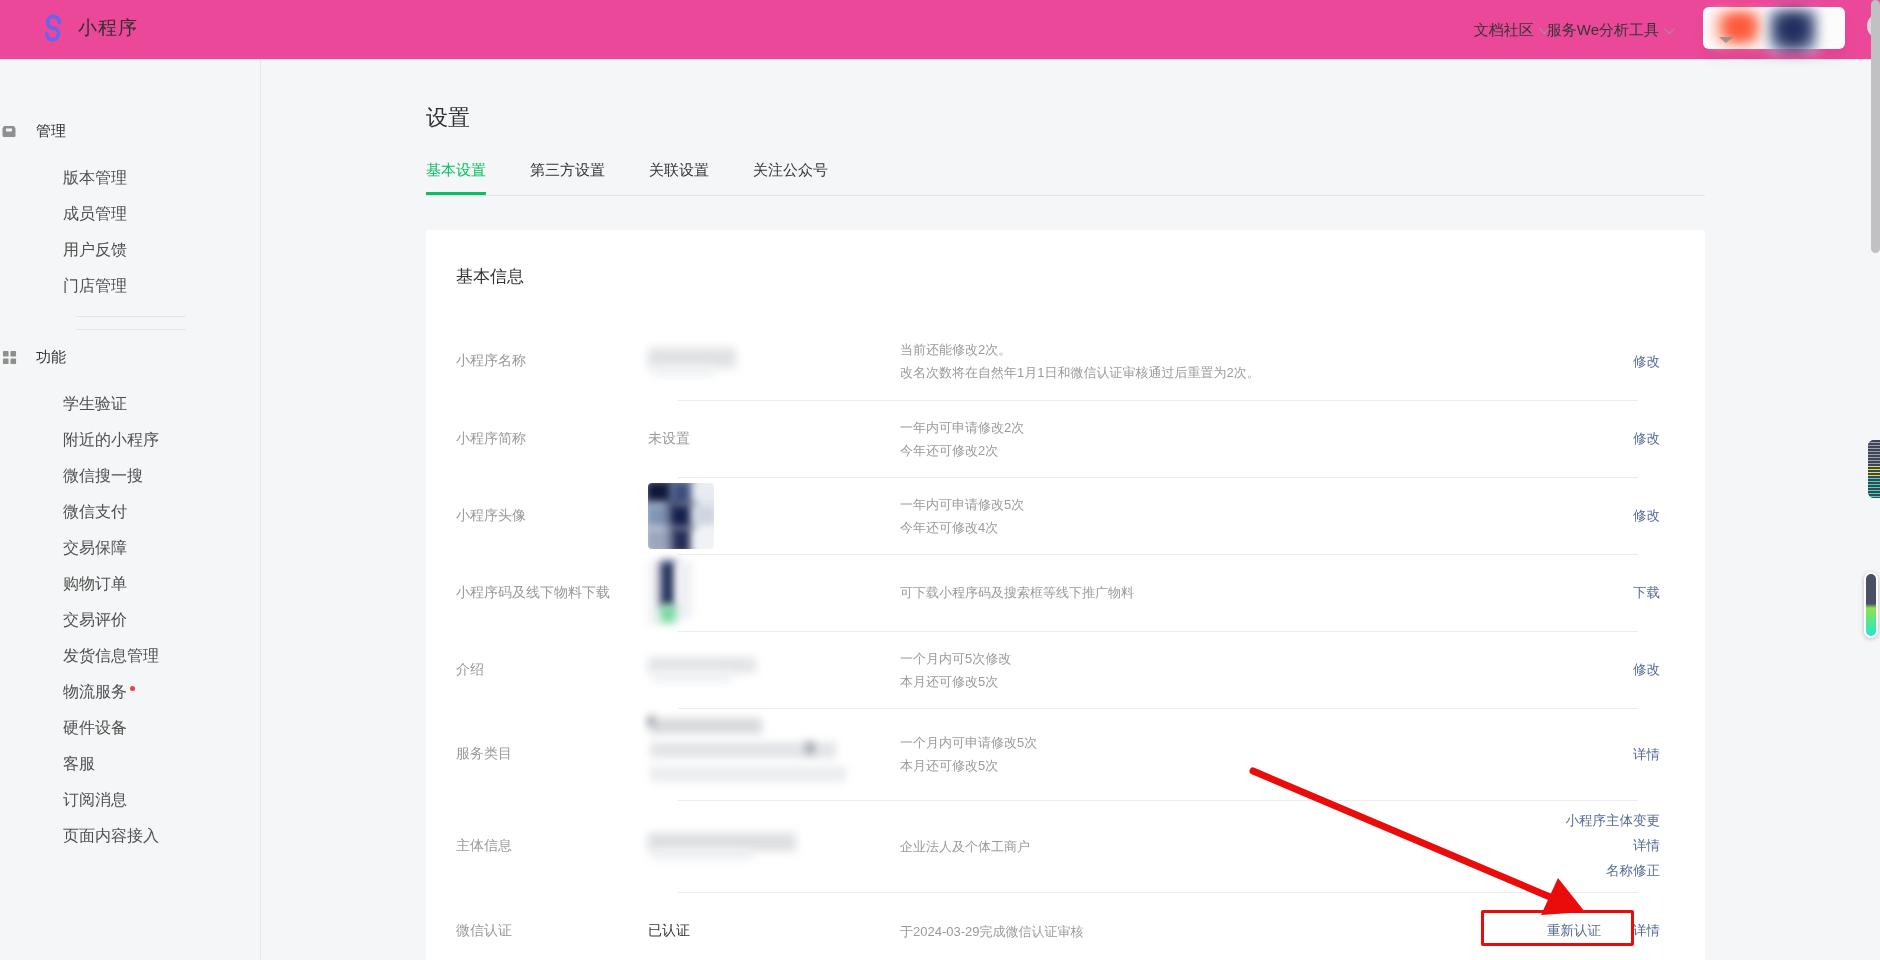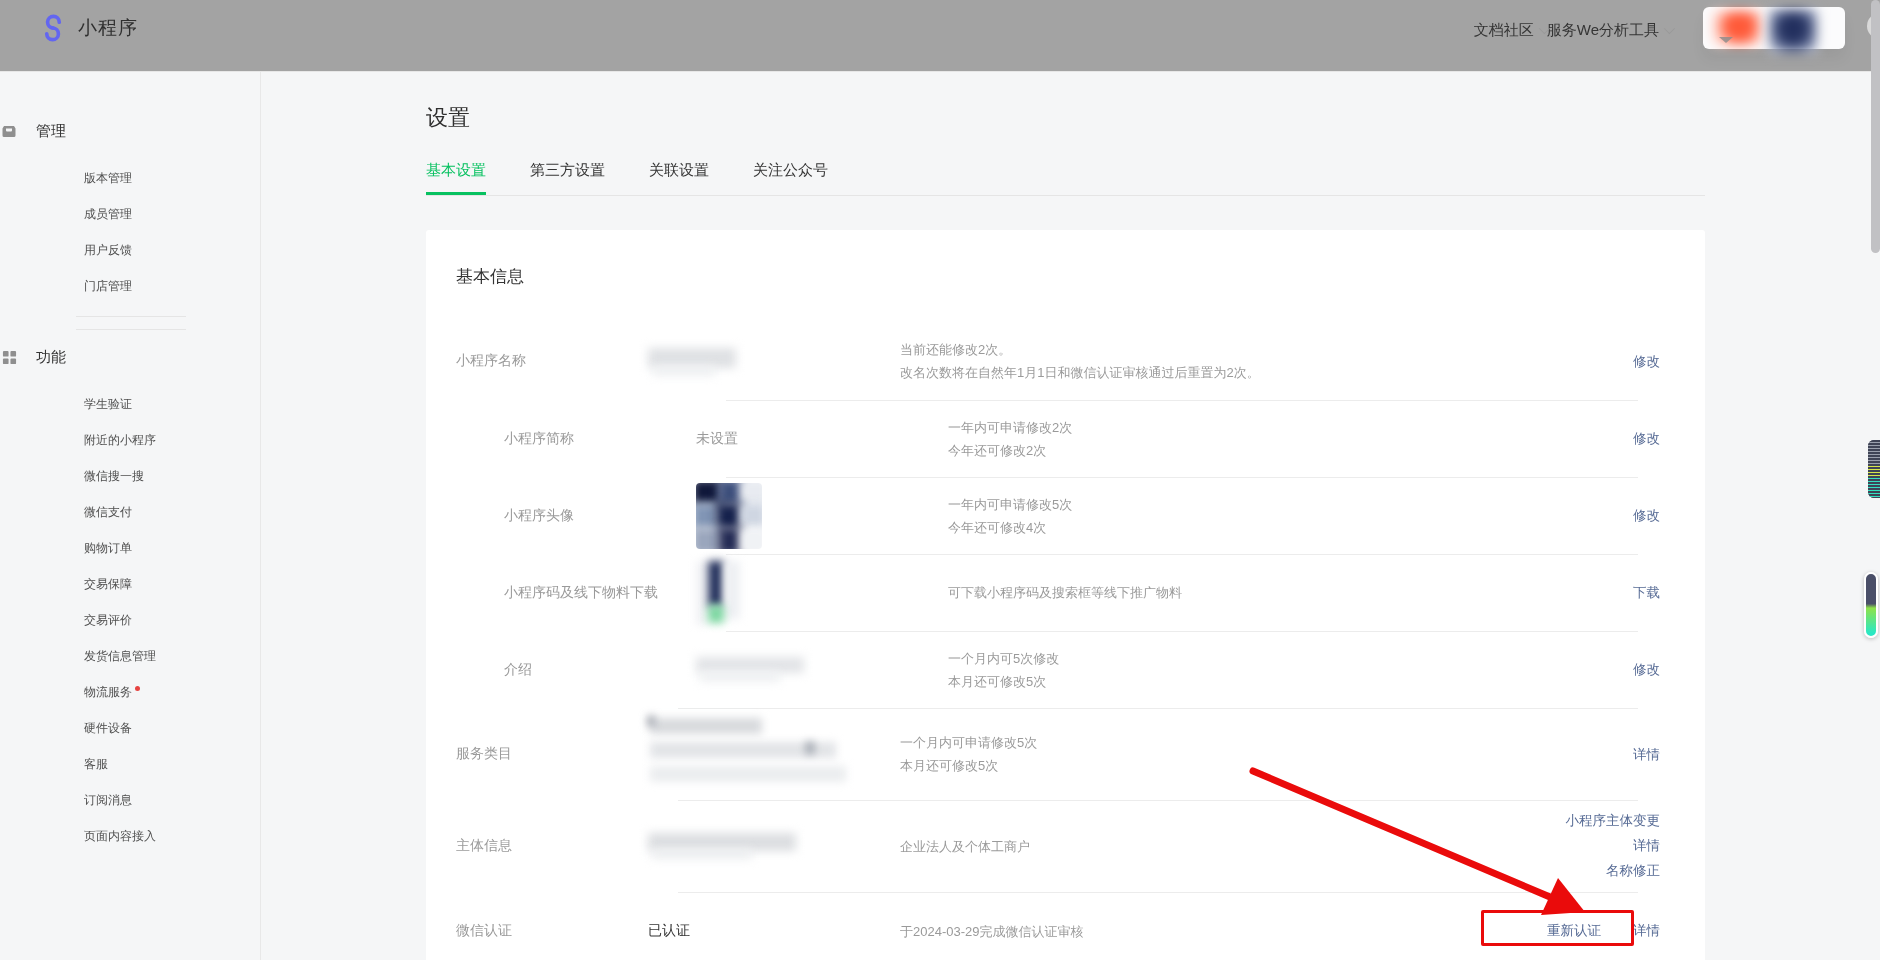--- a/index.html
+++ b/index.html
@@ -1,20 +1,20 @@
 <!DOCTYPE html>
 <html><head>
 <meta charset="utf-8">
 <style>
   * { margin:0; padding:0; box-sizing:border-box; }
   html,body { width:1880px; height:960px; overflow:hidden; background:#fff;
     font-family:"Liberation Sans","DejaVu Sans",sans-serif; color:#353535; }
 
   
-  .topbar { position:absolute; left:0; top:0; width:1880px; height:72px; background:#a3a3a3;
+  .topbar { position:absolute; left:0; top:0; width:1880px; height:60px; background:#ec4899;
     border-bottom:1px solid #e7e7e7; z-index:30; }
   .brand { position:absolute; left:38px; top:13px; display:flex; align-items:center; gap:10px; cursor:pointer; }
   .brand svg { display:block; }
   .brand-name { font-size:19px; color:#2f2f2f; letter-spacing:1px; }
   .topnav { position:absolute; right:208px; top:0; height:60px; display:flex; align-items:center; }
   .topnav .nav-item { font-size:15px; color:#353535; cursor:pointer; display:flex; align-items:center; gap:5px; }
   .chev { width:8px; height:8px; border-right:1.5px solid #9a9a9a; border-bottom:1.5px solid #9a9a9a;
     transform:rotate(45deg) translateY(-2px); display:inline-block; }
   .account { position:absolute; right:35px; top:7px; width:142px; height:42px; background:#fcfcfd;
     border-radius:6px; box-shadow:0 10px 14px rgba(0,0,0,.05); }
@@ -30,37 +30,37 @@
 
   
   .page-bg { position:absolute; left:0; top:60px; width:1880px; height:900px; background:#f5f6f7; }
   .v-divider { position:absolute; left:260px; top:60px; width:1px; height:900px; background:#e8e8e8; }
 
   
   .sidebar { position:absolute; left:0; top:60px; width:260px; height:900px; padding-top:48px; }
   .sb-group { display:flex; align-items:center; gap:18px; height:30px;
     font-size:15px; color:#353535; cursor:pointer; margin-top:8px; margin-bottom:14px; }
   .sb-group .gicon { width:18px; height:18px; display:flex; align-items:center; justify-content:center; }
-  .sb-item { height:36px; line-height:36px; padding-left:84px; font-size:12px; color:#4f4f4f; cursor:pointer; }
+  .sb-item { height:36px; line-height:36px; padding-left:63px; font-size:16px; color:#4f4f4f; cursor:pointer; }
   .sb-divider { margin:12px 0 12px 76px; width:110px; height:1px; background:#e5e5e5; }
   .dot { display:inline-block; width:5px; height:5px; border-radius:50%; background:#e64340;
     vertical-align:super; margin-left:3px; }
 
   
   .page-title { position:absolute; left:426px; top:103px; font-size:22px; color:#2f2f2f; font-weight:500; }
   .tabs { position:absolute; left:426px; top:161px; width:1279px; border-bottom:1px solid #e5e5e5;
     display:flex; gap:44px; }
   .tab { font-size:15px; color:#353535; padding-bottom:12px; cursor:pointer; border-bottom:3px solid transparent; }
   .tab.active { color:#07c160; border-bottom-color:#07c160; }
 
   .card { position:absolute; left:426px; top:230px; width:1279px; height:810px; background:#fff;
     border-radius:3px; padding:0 45px 0 30px; }
   .card-title { height:92px; display:flex; align-items:center; font-size:17px; font-weight:500; color:#353535;font-family:Liberation Serif, serif; }
   .row { position:relative; display:grid; grid-template-columns:192px 252px 1fr auto; align-items:center; }
-  .row.h78 { min-height:78px; } .row.h77 { min-height:77px;margin-left:48px; } .row.h92 { min-height:92px; }
+  .row.h78 { min-height:78px; } .row.h77 { min-height:77px; } .row.h92 { min-height:92px; }
   .row + .row::before { content:""; position:absolute; left:222px; right:22px; top:0; height:1px; background:#ececec; }
   .r-label { font-size:14px; color:#9a9a9a; }
   .r-value { font-size:14px; color:#9a9a9a; }
   .r-value.strong { color:#353535; }
   .r-desc { font-size:13px; color:#9a9a9a; line-height:23px; }
   .r-actions { text-align:right; }
   .link { font-size:13.5px; color:#576b95; cursor:pointer; text-decoration:none; display:inline-block; }
   .stack { display:flex; flex-direction:column; align-items:flex-end; gap:7px; }
   .inline-links { display:inline-flex; gap:32px; }
 
@@ -177,22 +177,22 @@
           <rect x="1" y="9" width="6" height="6" rx="1" fill="#8f8f8f"></rect>
           <rect x="9" y="9" width="6" height="6" rx="1" fill="#8f8f8f"></rect>
         </svg>
     </span>
     <span>功能</span>
   </div>
   <div class="sb-item">学生验证</div>
   <div class="sb-item">附近的小程序</div>
   <div class="sb-item">微信搜一搜</div>
   <div class="sb-item">微信支付</div>
+  <div class="sb-item">交易保障</div>
   <div class="sb-item">购物订单</div>
-  <div class="sb-item">交易保障</div>
   <div class="sb-item">交易评价</div>
   <div class="sb-item">发货信息管理</div>
   <div class="sb-item"><span>物流服务</span><span class="dot"></span></div>
   <div class="sb-item">硬件设备</div>
   <div class="sb-item">客服</div>
   <div class="sb-item">订阅消息</div>
   <div class="sb-item">页面内容接入</div>
 </div>
 
 <div class="page-title">设置</div>

